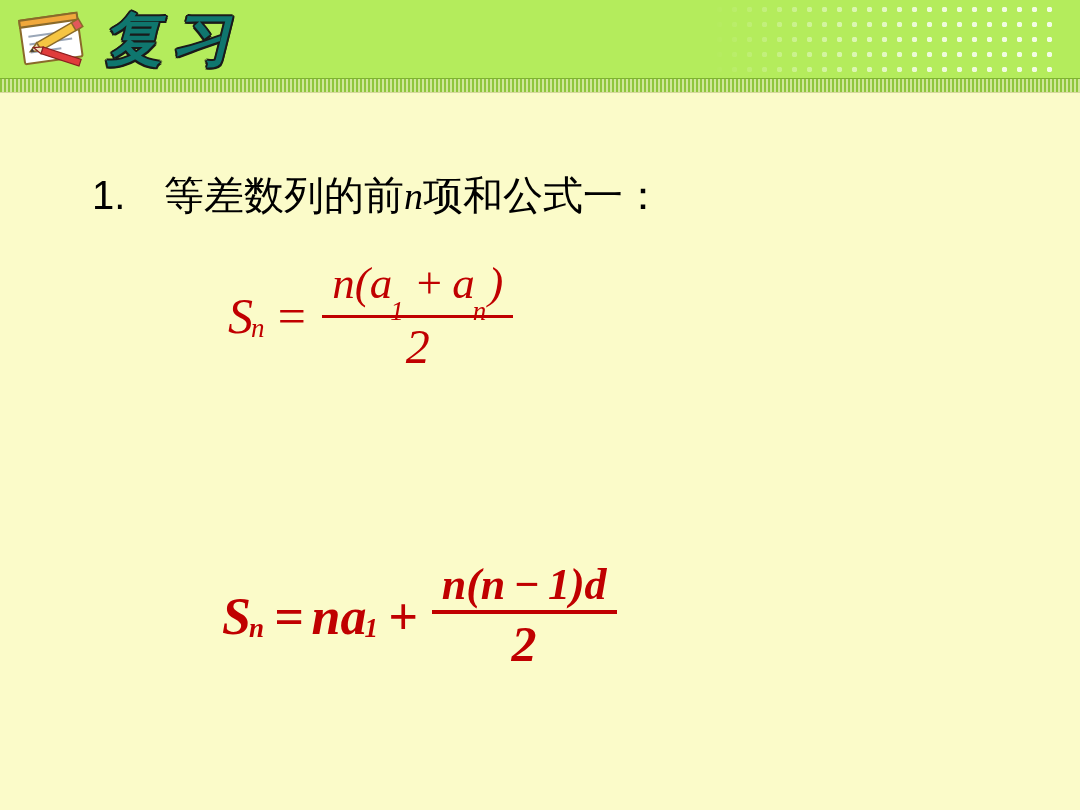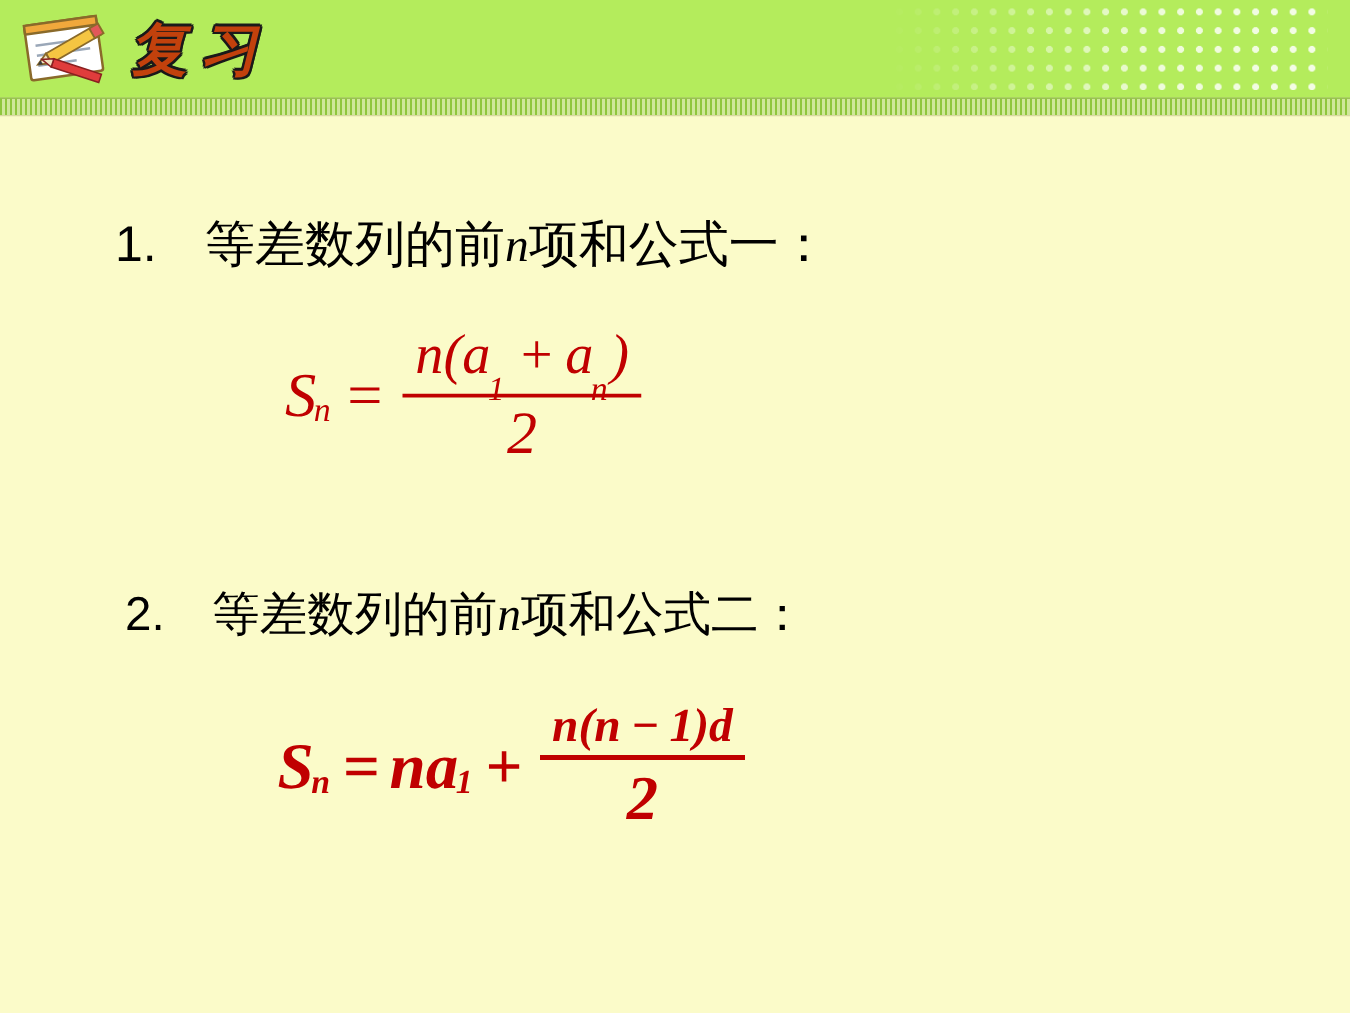--- a/index.html
+++ b/index.html
@@ -55,24 +55,24 @@
     left: 12px;
     top: 6px;
     width: 86px;
     height: 66px;
   }
   .header-title {
     position: absolute;
     left: 104px;
     top: 4px;
     font-family: "DejaVu Serif", serif;
-    font-size: 46px;
+    font-size: 58px;
     font-weight: 700;
     font-style: italic;
-    color: #c2410c;
+    color: #0f766e;
     text-shadow:
       2px 0 0 #1a1a1a, -2px 0 0 #1a1a1a, 0 2px 0 #1a1a1a, 0 -2px 0 #1a1a1a,
       1.5px 1.5px 0 #1a1a1a, -1.5px 1.5px 0 #1a1a1a, 1.5px -1.5px 0 #1a1a1a, -1.5px -1.5px 0 #1a1a1a;
     letter-spacing: 10px;
     line-height: 70px;
     white-space: nowrap;
   }
 
   
   .slide-body {
@@ -151,21 +151,21 @@
   #formula1 .big { font-size: 50px; }
   #formula1 .frac .num { font-size: 45px; }
   #formula1 .frac .den { font-size: 48px; }
 
   #formula2 {
     left: 222px;
     top: 470px;
     font-weight: bold;
   }
   #formula2 .big { font-size: 52px; }
-  #formula2 .frac .num { font-size: 38px; }
+  #formula2 .frac .num { font-size: 44px; }
   #formula2 .frac .den { font-size: 50px; }
   #formula2 .frac .bar { height: 4px; }
 
   .op { margin: 0 8px; }
 </style>
 </head>
 <body>
 
 <div class="header">
   <div class="header-dots"></div>
@@ -210,24 +210,20 @@
     <span class="big">S</span>
       <span class="sub">n</span>
     <span class="big op">=</span>
     <span class="frac">
       <span class="num"><span>n(a</span><span class="sub">1</span><span class="op">+</span><span>a</span><span class="sub">n</span><span>)</span></span>
       <span class="bar"></span>
       <span class="den">2</span>
     </span>
   </div>
 
-  <div class="item-line" id="line2">
-    <span class="item-num">2.</span>
-    <span style="display:inline-block;width:26px"></span><span>等差数列的前</span><span class="ital-n">n</span><span>项和公式二：</span>
-  </div>
 
   <div class="formula" id="formula2">
     <span class="big">S</span>
       <span class="sub">n</span>
     <span class="big op">=</span>
     <span class="big">na</span>
       <span class="sub">1</span>
     <span class="big op">+</span>
     <span class="frac">
       <span class="num"><span>n(n</span><span class="op">−</span><span>1)</span><span>d</span></span>

